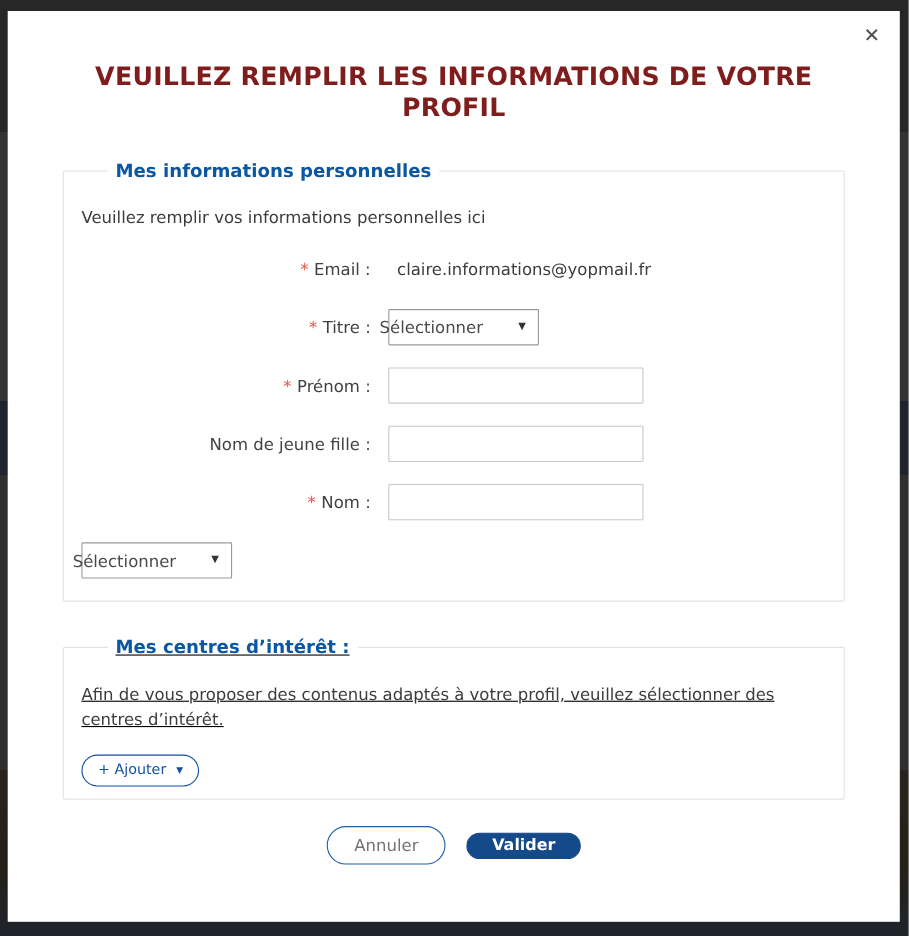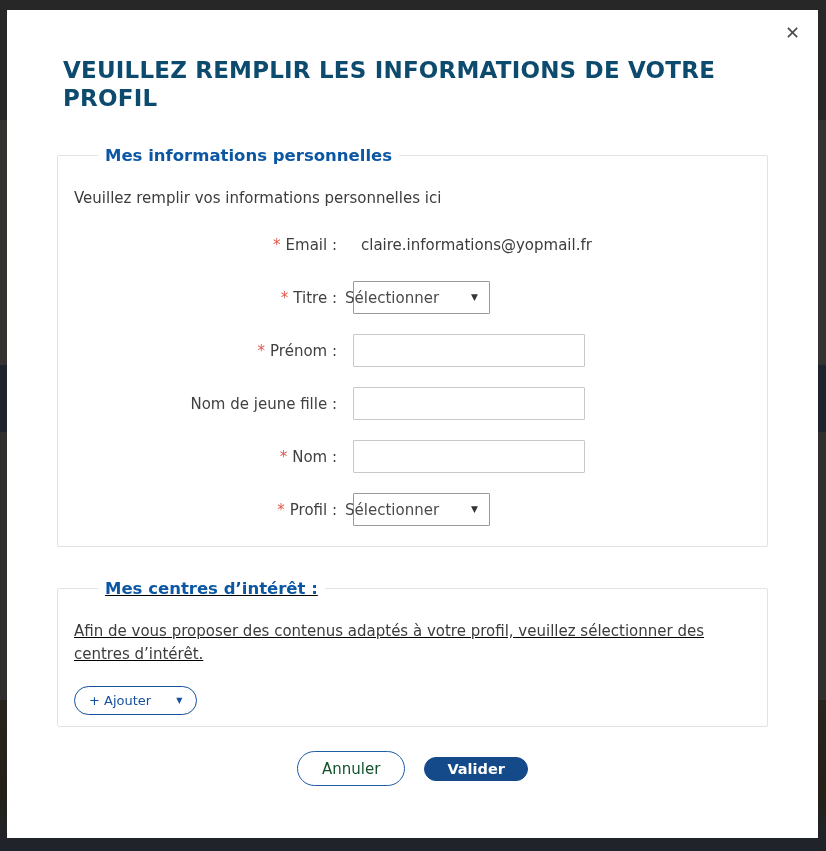--- a/index.html
+++ b/index.html
@@ -25,21 +25,22 @@
     background: #ffffff;
   }
   .close-btn {
     position: absolute; top: 14px; right: 18px;
     background: none; border: none; cursor: pointer;
     font-size: 18px; line-height: 1; color: #4f4f4f;
     font-family: "DejaVu Sans", sans-serif;
   }
   .modal-title {
     margin: 46px 56px 0;
-    color: #0c4a6e;
+    text-align: center;
+    color: #7f1d1d;
     font-size: 23px;
     line-height: 28px;
     font-weight: bold;
     letter-spacing: 0.2px;
   }
   fieldset {
     margin: 34px 50px 0;
     border: 1px solid #e2e2e2;
     border-radius: 2px;
     padding: 20px 16px 16px;
@@ -103,21 +104,21 @@
     padding: 0 11px 0 12px;
     font-size: 15px;
     color: #4a4a4a;
     cursor: pointer;
     gap: 32px;
   }
   .caret { font-size: 9px; color: #333; line-height: 1; }
   .add-btn {
     display: inline-flex;
     align-items: center;
-    gap: 25px;
+    gap: 9px;
     height: 29px;
     padding: 0 14px;
     background: #fff;
     border: 1.5px solid #15509e;
     border-radius: 15px;
     color: #15509e;
     font-size: 13px;
     font-family: inherit;
     cursor: pointer;
   }
@@ -132,21 +133,21 @@
   .btn {
     border-radius: 18px;
     font-family: inherit;
     cursor: pointer;
   }
   .btn-cancel {
     height: 35px;
     padding: 0 24px;
     background: #fff;
     border: 1.5px solid #1e5ca6;
-    color: #14532d;
+    color: #737373;
     font-size: 15px;
     text-align: center;
   }
   .btn-submit {
     height: 24px;
     padding: 0 22px;
     background: #14498a;
     border: 1px solid #14498a;
     color: #ffffff;
     font-size: 14.5px;
@@ -200,23 +201,20 @@
       </div>
 
       <div class="form-row">
         <div class="form-label">
           <span class="req">*</span><span>Nom :</span>
         </div>
         <input class="text-input" type="text" value="" style="">
       </div>
 
       <div class="form-row">
-        <div class="form-label">
-          <span class="req">*</span><span>Profil :</span>
-        </div>
         <div class="select-box">
           <span>Sélectionner</span>
           <span class="caret">▼</span>
         </div>
       </div>
     </fieldset>
 
     <fieldset class="interests">
       <legend>Mes centres d’intérêt :</legend>
       <p class="section-text">Afin de vous proposer des contenus adaptés à votre profil, veuillez sélectionner des centres d’intérêt.</p>

